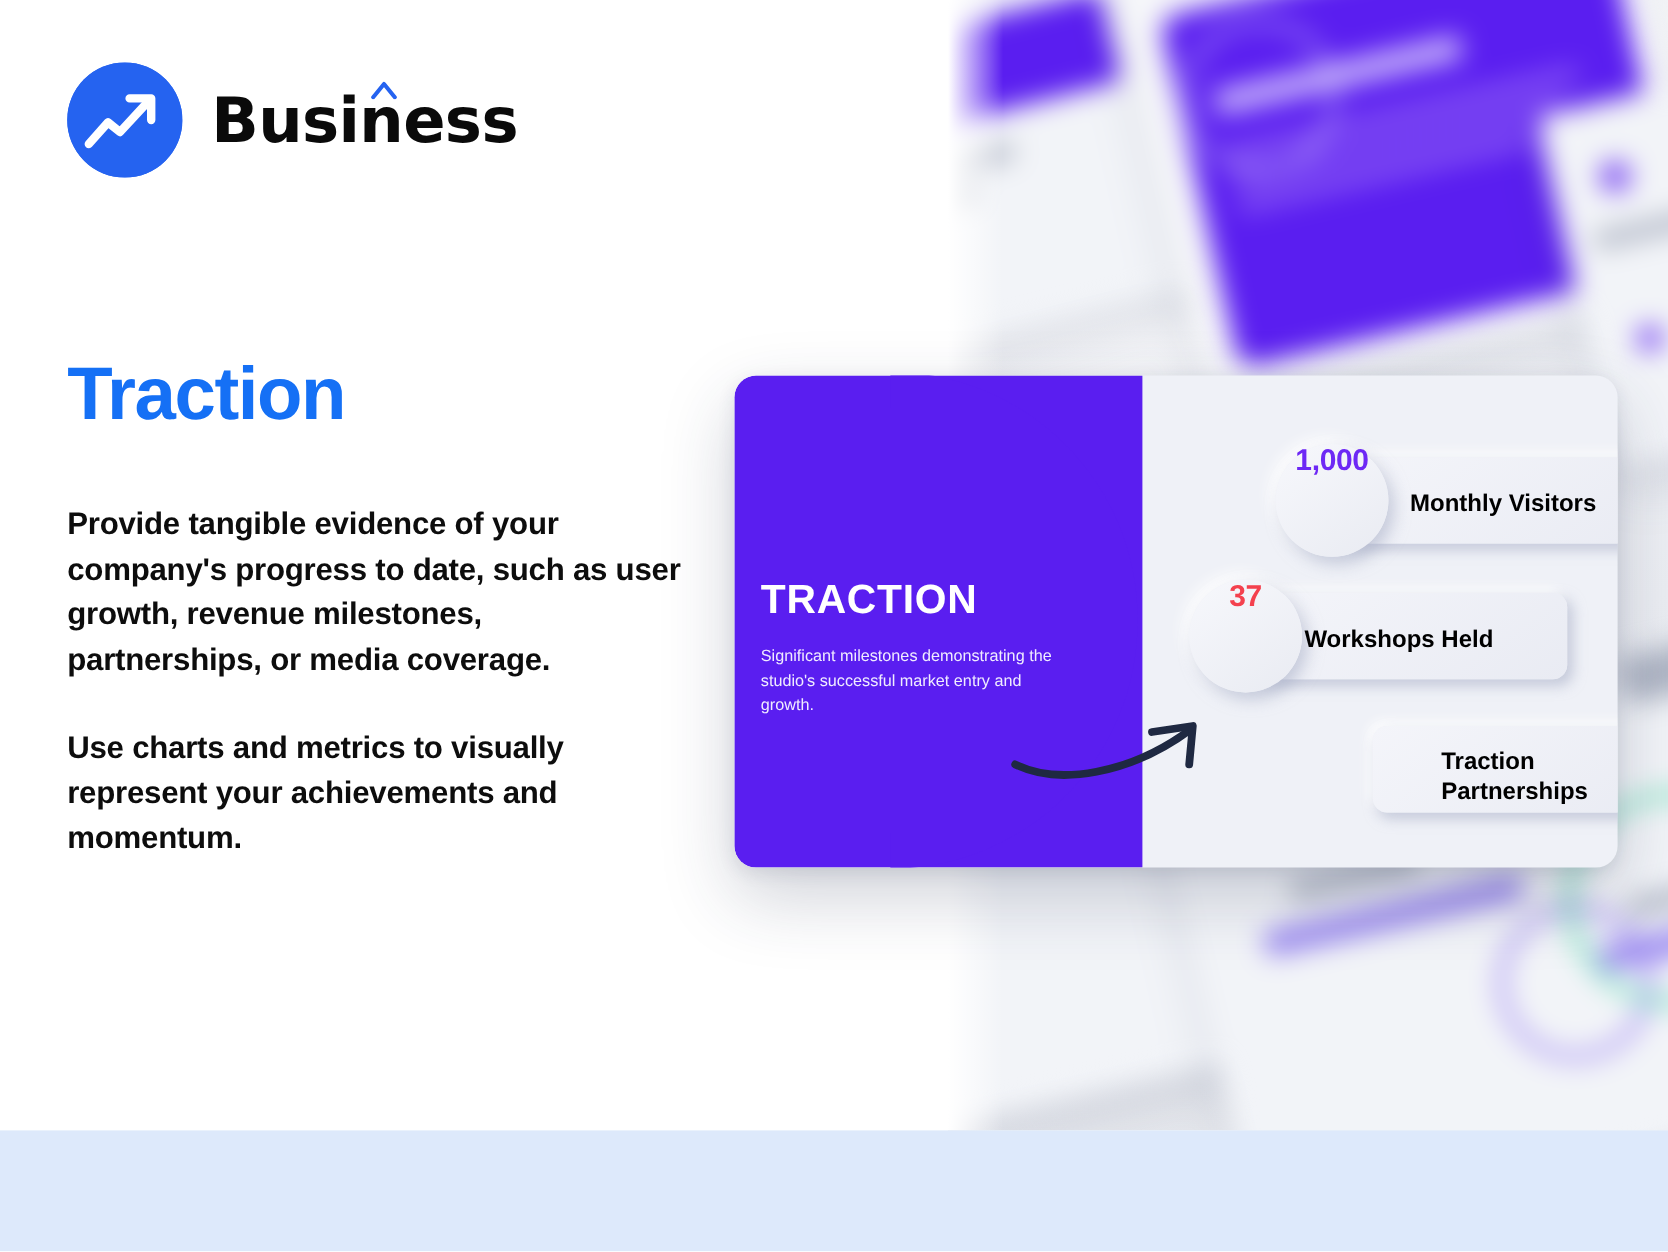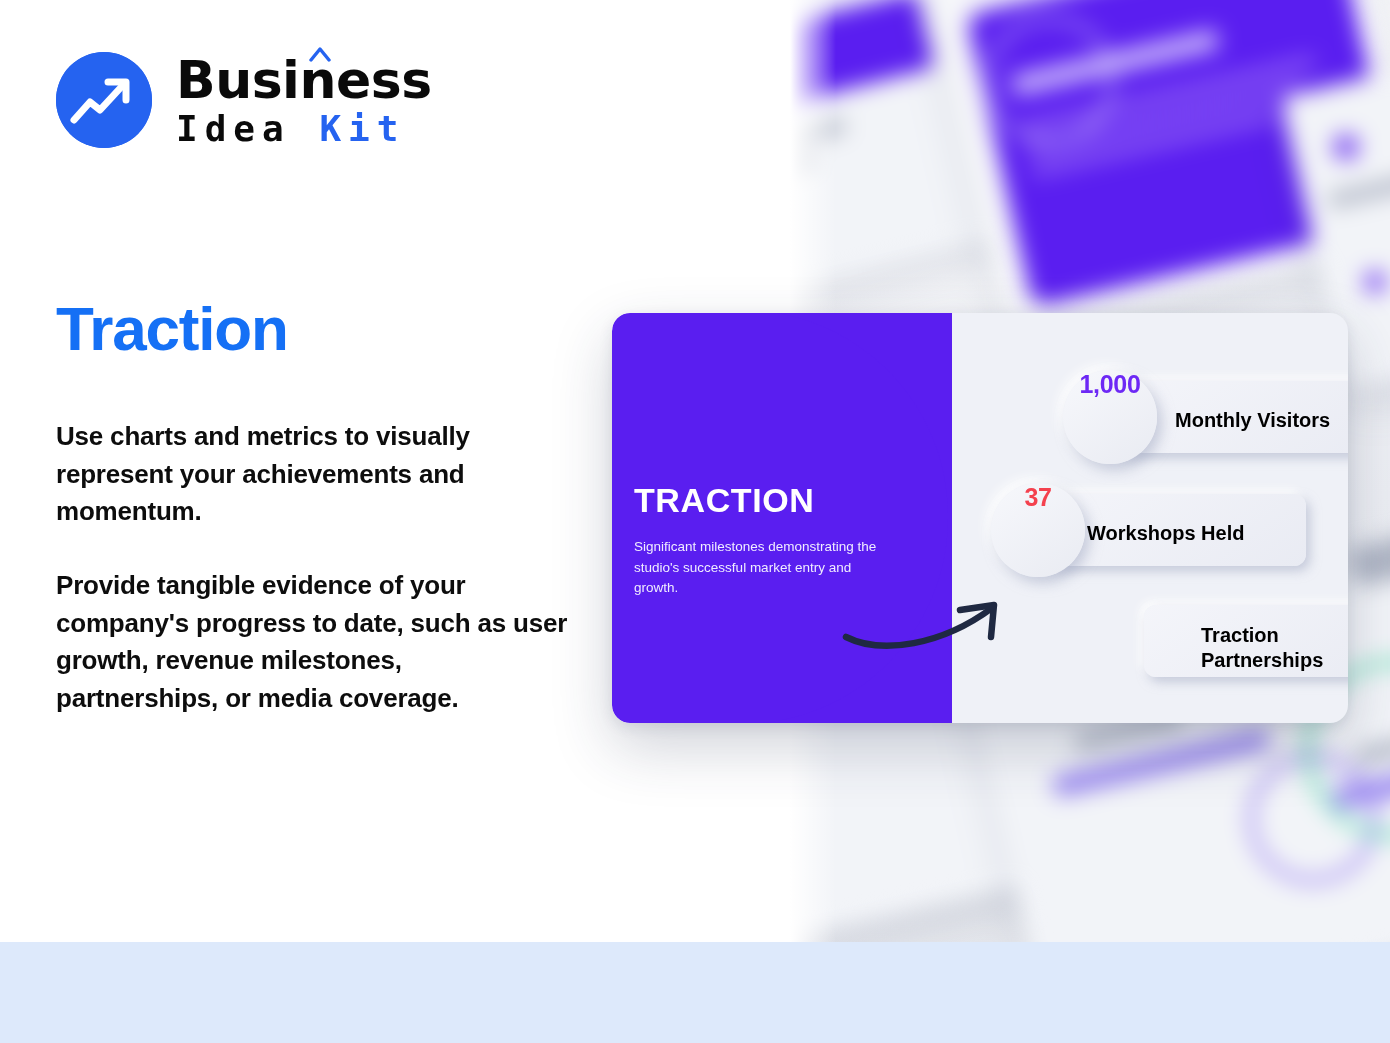--- a/index.html
+++ b/index.html
@@ -359,29 +359,28 @@
           <path d="M18 68 L34 50 L44 58 L68 32" fill="none" stroke="#ffffff" stroke-width="7" stroke-linecap="round" stroke-linejoin="round"></path>
           <path d="M52 30 L70 30 L70 48" fill="none" stroke="#ffffff" stroke-width="7" stroke-linecap="round" stroke-linejoin="round"></path>
         </svg>
       </div>
 
       <div class="logo-words">
         <span class="logo-business">Business</span>
         <svg class="logo-hat" viewBox="0 0 22 16" aria-hidden="true">
           <path d="M2 14 L11 3 L20 14" fill="none" stroke="#2563f0" stroke-width="3.4" stroke-linecap="round" stroke-linejoin="round"></path>
         </svg>
-        <span class="logo-ideakit"><span>Idea </span><span class="kit">Kit</span></span>
       </div>
     </div>
 
     <div class="page-title">Traction</div>
 
     <div class="body-copy">
+      <p>Provide tangible evidence of your company's progress to date, such as user growth, revenue milestones, partnerships, or media coverage.</p>
       <p>Use charts and metrics to visually represent your achievements and momentum.</p>
-      <p>Provide tangible evidence of your company's progress to date, such as user growth, revenue milestones, partnerships, or media coverage.</p>
     </div>
   </div>
 
   <div class="slide-card">
 
     <div class="purple-shape">
       <div class="purple-bulge"></div>
     </div>
 
     <div class="slide-title">TRACTION</div>

